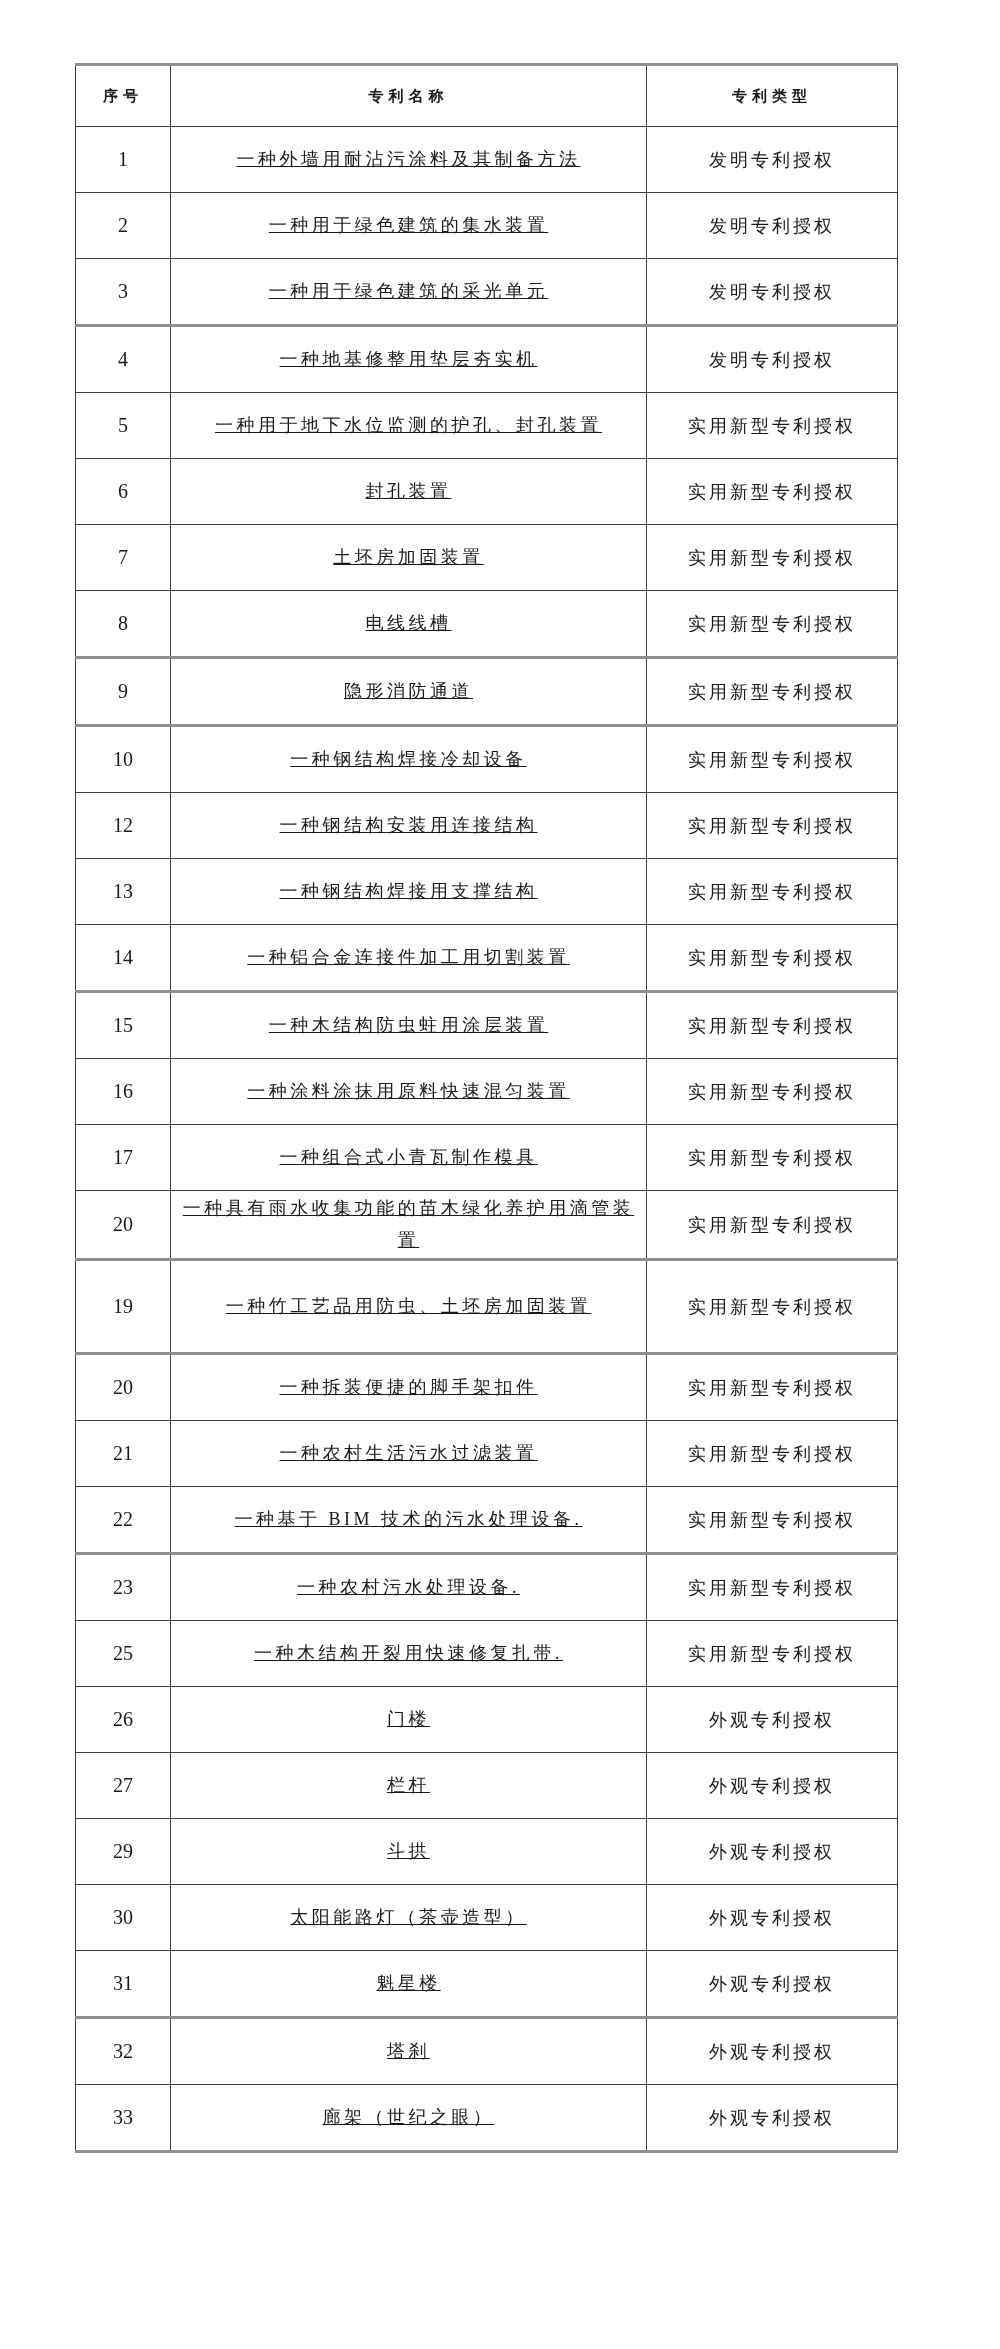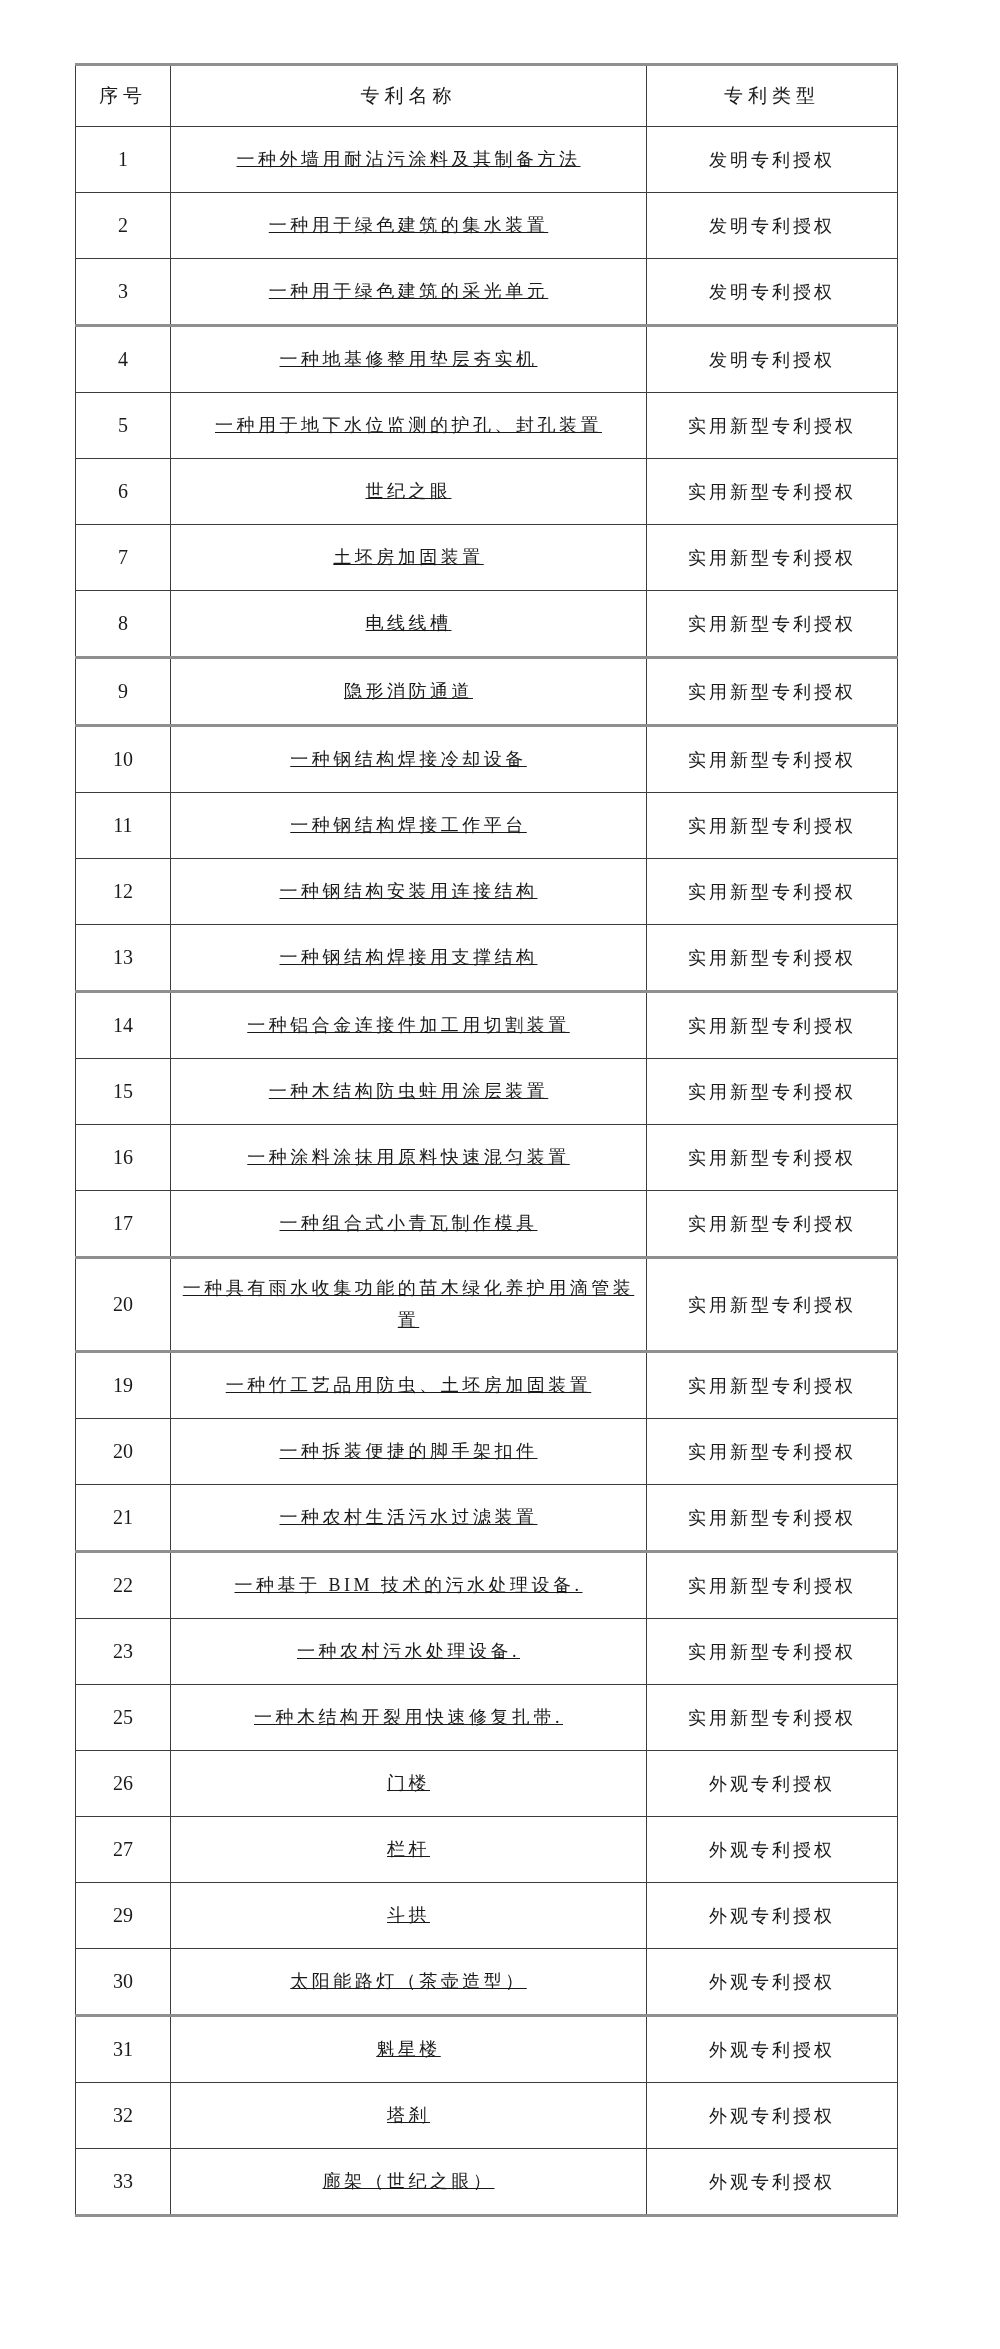--- a/index.html
+++ b/index.html
@@ -35,22 +35,22 @@
   col.c-type { width: 251px; }
   th, td {
     border: 1px solid #3d3d3d;
     text-align: center;
     vertical-align: middle;
     padding: 2px 8px;
     overflow: hidden;
   }
   thead th {
     height: 56px;
-    font-size: 19px;
-    font-weight: normal;
+    font-size: 15px;
+    font-weight: bold;
     letter-spacing: 5px;
   }
   tbody td {
     height: 61px;
     font-size: 18px;
   }
   td.cell-no {
     font-size: 20px;
     letter-spacing: 0;
     font-family: "Liberation Serif", "DejaVu Serif", serif;
@@ -118,46 +118,41 @@
           <td class="cell-name">一种地基修整用垫层夯实机</td>
           <td class="cell-type">发明专利授权</td>
         </tr>
         <tr>
           <td class="cell-no">5</td>
           <td class="cell-name">一种用于地下水位监测的护孔、封孔装置</td>
           <td class="cell-type">实用新型专利授权</td>
         </tr>
         <tr>
           <td class="cell-no">6</td>
-          <td class="cell-name">世纪之眼</td>
+          <td class="cell-name">封孔装置</td>
           <td class="cell-type">实用新型专利授权</td>
         </tr>
         <tr>
           <td class="cell-no">7</td>
           <td class="cell-name">土坯房加固装置</td>
           <td class="cell-type">实用新型专利授权</td>
         </tr>
         <tr>
           <td class="cell-no">8</td>
           <td class="cell-name">电线线槽</td>
           <td class="cell-type">实用新型专利授权</td>
         </tr>
         <tr>
           <td class="cell-no">9</td>
           <td class="cell-name">隐形消防通道</td>
           <td class="cell-type">实用新型专利授权</td>
         </tr>
         <tr>
           <td class="cell-no">10</td>
           <td class="cell-name">一种钢结构焊接冷却设备</td>
-          <td class="cell-type">实用新型专利授权</td>
-        </tr>
-        <tr>
-          <td class="cell-no">11</td>
-          <td class="cell-name">一种钢结构焊接工作平台</td>
           <td class="cell-type">实用新型专利授权</td>
         </tr>
         <tr>
           <td class="cell-no">12</td>
           <td class="cell-name">一种钢结构安装用连接结构</td>
           <td class="cell-type">实用新型专利授权</td>
         </tr>
         <tr>
           <td class="cell-no">13</td>
           <td class="cell-name">一种钢结构焊接用支撑结构</td>

